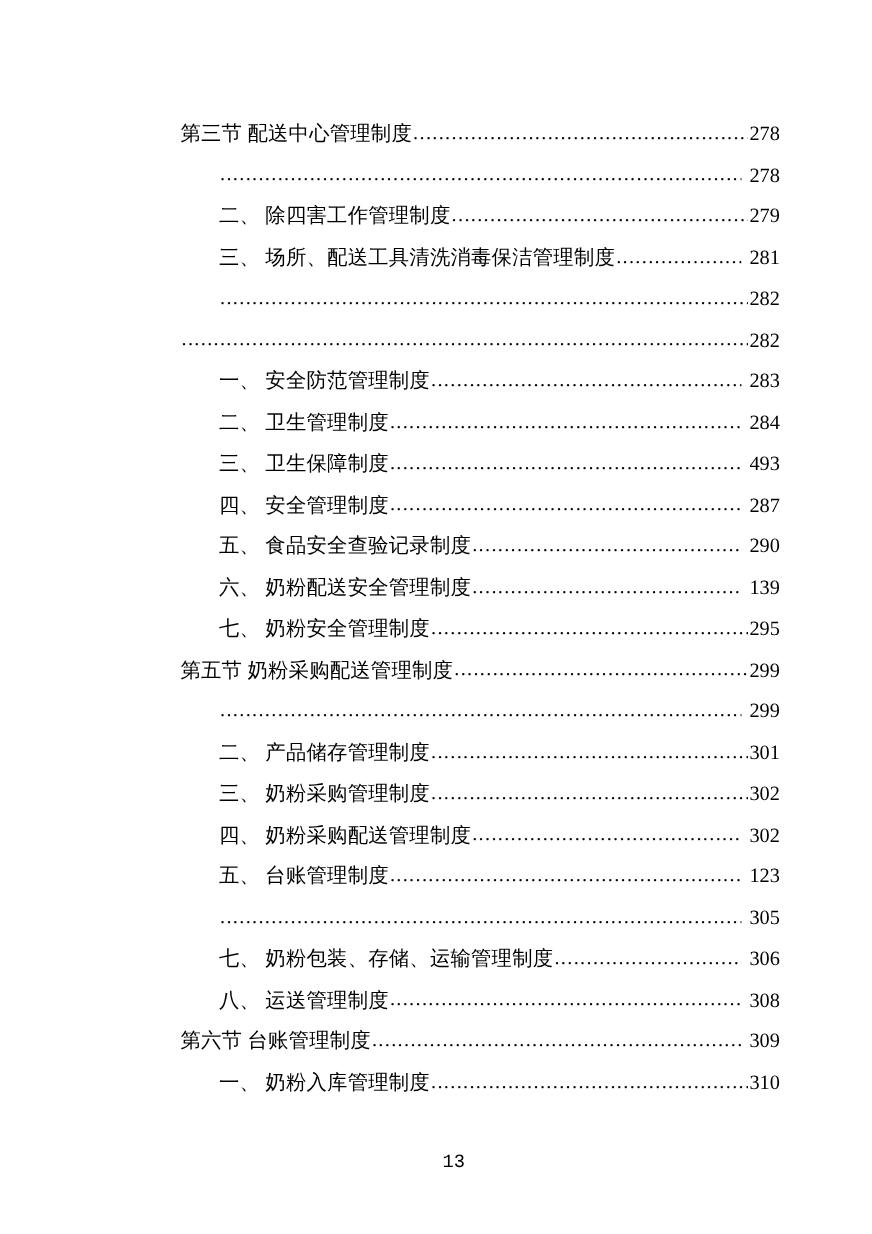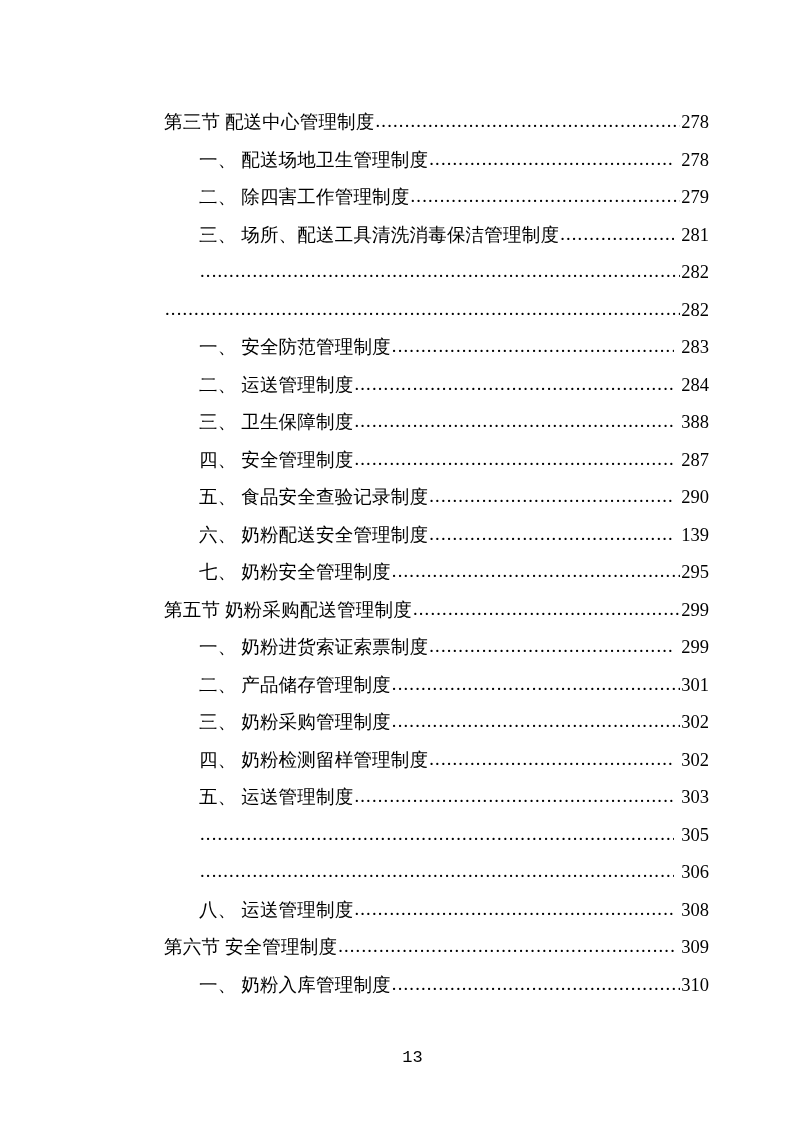--- a/index.html
+++ b/index.html
@@ -79,21 +79,20 @@
 <body>
 
 <div class="page">
   <div class="toc" id="toc-list">
       <div class="toc-entry lvl1">
         <span class="label">第三节  配送中心管理制度</span>
         <span class="dots">.........................................................................................</span>
         <span class="page-no">278</span>
       </div>
       <div class="toc-entry lvl2">
-        <span class="label">一、 配送场地卫生管理制度</span>
         <span class="dots">.........................................................................................</span>
         <span style="flex: 0 0 6px;"></span>
         <span class="page-no">278</span>
       </div>
       <div class="toc-entry lvl2">
         <span class="label">二、 除四害工作管理制度</span>
         <span class="dots">.........................................................................................</span>
         <span class="page-no">279</span>
       </div>
       <div class="toc-entry lvl2">
@@ -110,30 +109,30 @@
         <span class="dots">.........................................................................................</span>
         <span class="page-no">282</span>
       </div>
       <div class="toc-entry lvl2">
         <span class="label">一、 安全防范管理制度</span>
         <span class="dots">.........................................................................................</span>
         <span style="flex: 0 0 6px;"></span>
         <span class="page-no">283</span>
       </div>
       <div class="toc-entry lvl2">
-        <span class="label">二、 运送管理制度</span>
+        <span class="label">二、 卫生管理制度</span>
         <span class="dots">.........................................................................................</span>
         <span style="flex: 0 0 6px;"></span>
         <span class="page-no">284</span>
       </div>
       <div class="toc-entry lvl2">
         <span class="label">三、 卫生保障制度</span>
         <span class="dots">.........................................................................................</span>
         <span style="flex: 0 0 6px;"></span>
-        <span class="page-no">388</span>
+        <span class="page-no">493</span>
       </div>
       <div class="toc-entry lvl2">
         <span class="label">四、 安全管理制度</span>
         <span class="dots">.........................................................................................</span>
         <span style="flex: 0 0 6px;"></span>
         <span class="page-no">287</span>
       </div>
       <div class="toc-entry lvl2">
         <span class="label">五、 食品安全查验记录制度</span>
         <span class="dots">.........................................................................................</span>
@@ -150,65 +149,65 @@
         <span class="label">七、 奶粉安全管理制度</span>
         <span class="dots">.........................................................................................</span>
         <span class="page-no">295</span>
       </div>
       <div class="toc-entry lvl1">
         <span class="label">第五节  奶粉采购配送管理制度</span>
         <span class="dots">.........................................................................................</span>
         <span class="page-no">299</span>
       </div>
       <div class="toc-entry lvl2">
-        <span class="label">一、 奶粉进货索证索票制度</span>
         <span class="dots">.........................................................................................</span>
         <span style="flex: 0 0 6px;"></span>
         <span class="page-no">299</span>
       </div>
       <div class="toc-entry lvl2">
         <span class="label">二、 产品储存管理制度</span>
         <span class="dots">.........................................................................................</span>
         <span class="page-no">301</span>
       </div>
       <div class="toc-entry lvl2">
         <span class="label">三、 奶粉采购管理制度</span>
         <span class="dots">.........................................................................................</span>
         <span class="page-no">302</span>
       </div>
       <div class="toc-entry lvl2">
-        <span class="label">四、 奶粉检测留样管理制度</span>
+        <span class="label">四、 奶粉采购配送管理制度</span>
         <span class="dots">.........................................................................................</span>
         <span style="flex: 0 0 6px;"></span>
         <span class="page-no">302</span>
       </div>
       <div class="toc-entry lvl2">
-        <span class="label">五、 运送管理制度</span>
-        <span class="dots">.........................................................................................</span>
-        <span style="flex: 0 0 6px;"></span>
-        <span class="page-no">303</span>
+        <span class="label">五、 台账管理制度</span>
+        <span class="dots">.........................................................................................</span>
+        <span style="flex: 0 0 6px;"></span>
+        <span class="page-no">123</span>
       </div>
       <div class="toc-entry lvl2">
         <span class="dots">.........................................................................................</span>
         <span style="flex: 0 0 6px;"></span>
         <span class="page-no">305</span>
       </div>
       <div class="toc-entry lvl2">
+        <span class="label">七、 奶粉包装、存储、运输管理制度</span>
         <span class="dots">.........................................................................................</span>
         <span style="flex: 0 0 6px;"></span>
         <span class="page-no">306</span>
       </div>
       <div class="toc-entry lvl2">
         <span class="label">八、 运送管理制度</span>
         <span class="dots">.........................................................................................</span>
         <span style="flex: 0 0 6px;"></span>
         <span class="page-no">308</span>
       </div>
       <div class="toc-entry lvl1">
-        <span class="label">第六节  安全管理制度</span>
+        <span class="label">第六节  台账管理制度</span>
         <span class="dots">.........................................................................................</span>
         <span style="flex: 0 0 6px;"></span>
         <span class="page-no">309</span>
       </div>
       <div class="toc-entry lvl2">
         <span class="label">一、 奶粉入库管理制度</span>
         <span class="dots">.........................................................................................</span>
         <span class="page-no">310</span>
       </div>
     </div>

